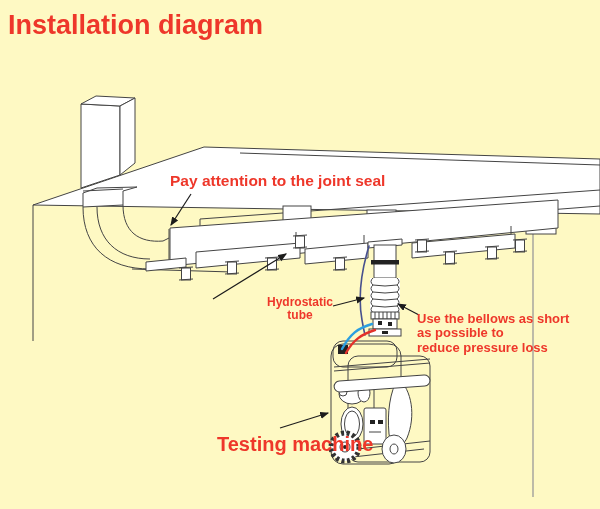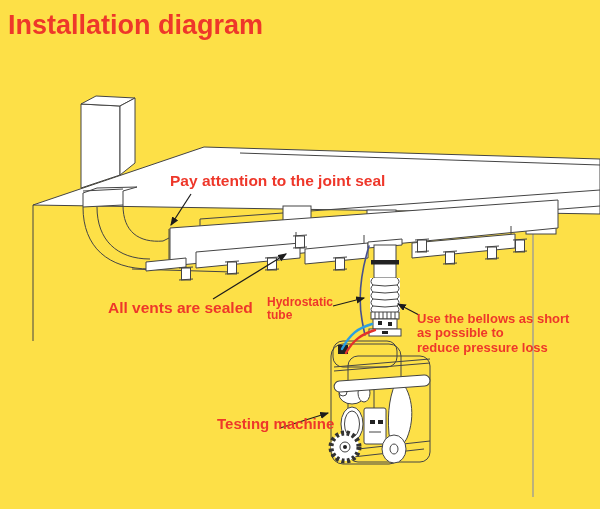--- a/index.html
+++ b/index.html
@@ -5,37 +5,37 @@
   :root{
     --annotation-red:#ee372a;
     --line-dark:#444444;
     --tube-blue:#2b9fe0;
     --tube-red:#e3312a;
     --hydrostatic-blue:#47508e;
     --wall-gray:#999999;
   }
   html,body{margin:0;padding:0;background:#ffffff;}
   #stage{
-    position:relative;width:600px;height:509px;background:#fde047;overflow:hidden;
+    position:relative;width:600px;height:509px;background:#fef9c3;overflow:hidden;
     font-family:"Liberation Sans", sans-serif;
   }
   #stage svg{position:absolute;left:0;top:0;}
   .annotation{
     position:absolute;color:var(--annotation-red);font-weight:bold;
     white-space:pre-line;line-height:1.1;letter-spacing:0px;
   }
   .page-title{
     position:absolute;left:8px;top:10px;font-size:27px;font-weight:bold;
     color:var(--annotation-red);letter-spacing:0px;
   }
   .note-joint{left:170px;top:172px;font-size:15.5px;}
   .note-vents{left:108px;top:299px;font-size:15.5px;}
-  .note-hydro{left:267px;top:296px;font-size:12px;}
+  .note-hydro{left:267px;top:296px;font-size:12px;text-align:center;}
   .note-bellows{left:417px;top:312px;font-size:13px;}
-  .note-testing{left:217px;top:416px;font-size:15px;}
+  .note-testing{left:217px;top:433px;font-size:20px;}
 
   
   .ink{stroke:var(--line-dark);stroke-width:1;fill:#ffffff;}
   .inkline{stroke:var(--line-dark);stroke-width:1;fill:none;}
   .inkdark{fill:#222222;stroke:none;}
   .leader{stroke:#1c1c1c;stroke-width:1.2;fill:none;}
   .wall-line{stroke:var(--wall-gray);stroke-width:1.3;fill:none;}
   .tube-blue{stroke:var(--tube-blue);stroke-width:2.4;fill:none;stroke-linecap:round;}
   .tube-red{stroke:var(--tube-red);stroke-width:2.4;fill:none;stroke-linecap:round;}
   .hydro{stroke:var(--hydrostatic-blue);stroke-width:1.6;fill:none;stroke-linecap:round;}
@@ -202,21 +202,20 @@
       <path class="leader" marker-end="url(#ah)" d="M191,194 L171,225"></path>
       <path class="leader" marker-end="url(#ah)" d="M213,299 L286,254"></path>
       <path class="leader" marker-end="url(#ah)" d="M333,306 L364,298"></path>
       <path class="leader" marker-end="url(#ah)" d="M419,315 L398,304"></path>
       <path class="leader" marker-end="url(#ah)" d="M280,428 L328,413"></path>
     </g>
   </svg>
 
   <div class="page-title">Installation diagram</div>
   <div class="annotation note-joint">Pay attention to the joint seal</div>
-  <div class="annotation note-vents">All vents are sealed</div>
   <div class="annotation note-hydro">Hydrostatic
 tube</div>
   <div class="annotation note-bellows">Use the bellows as short
 as possible to
 reduce pressure loss</div>
   <div class="annotation note-testing">Testing machine</div>
 
 </div>
 
 </body></html>

